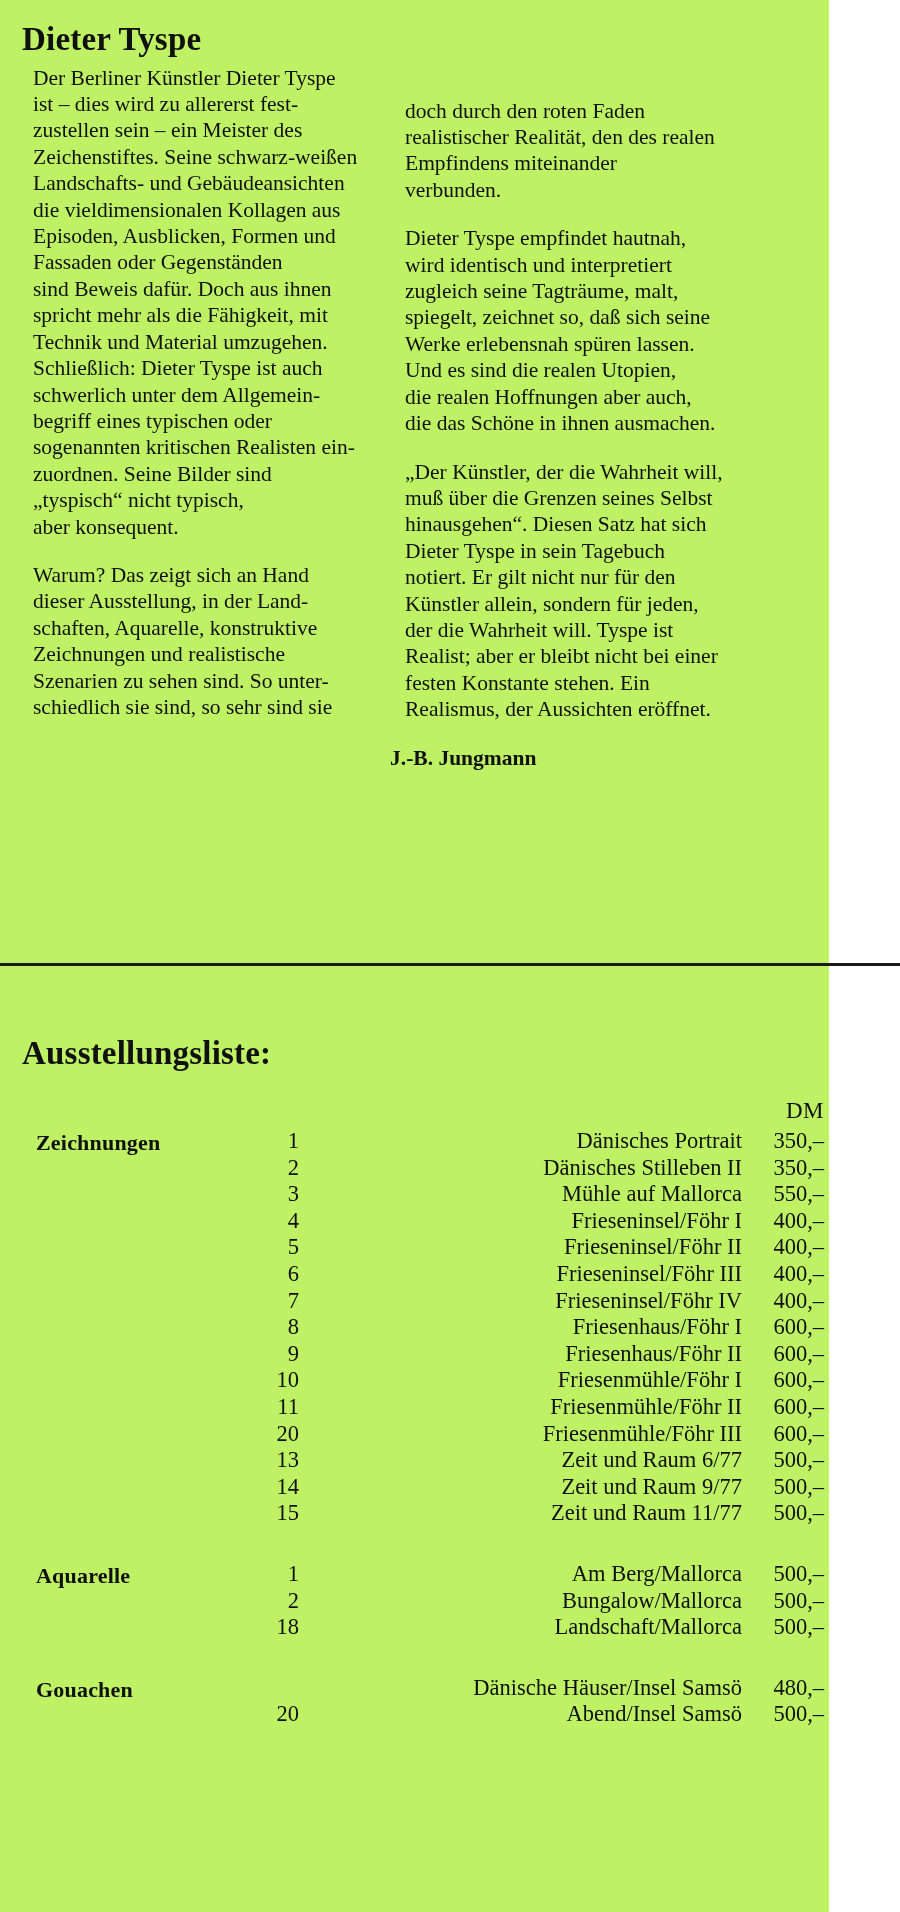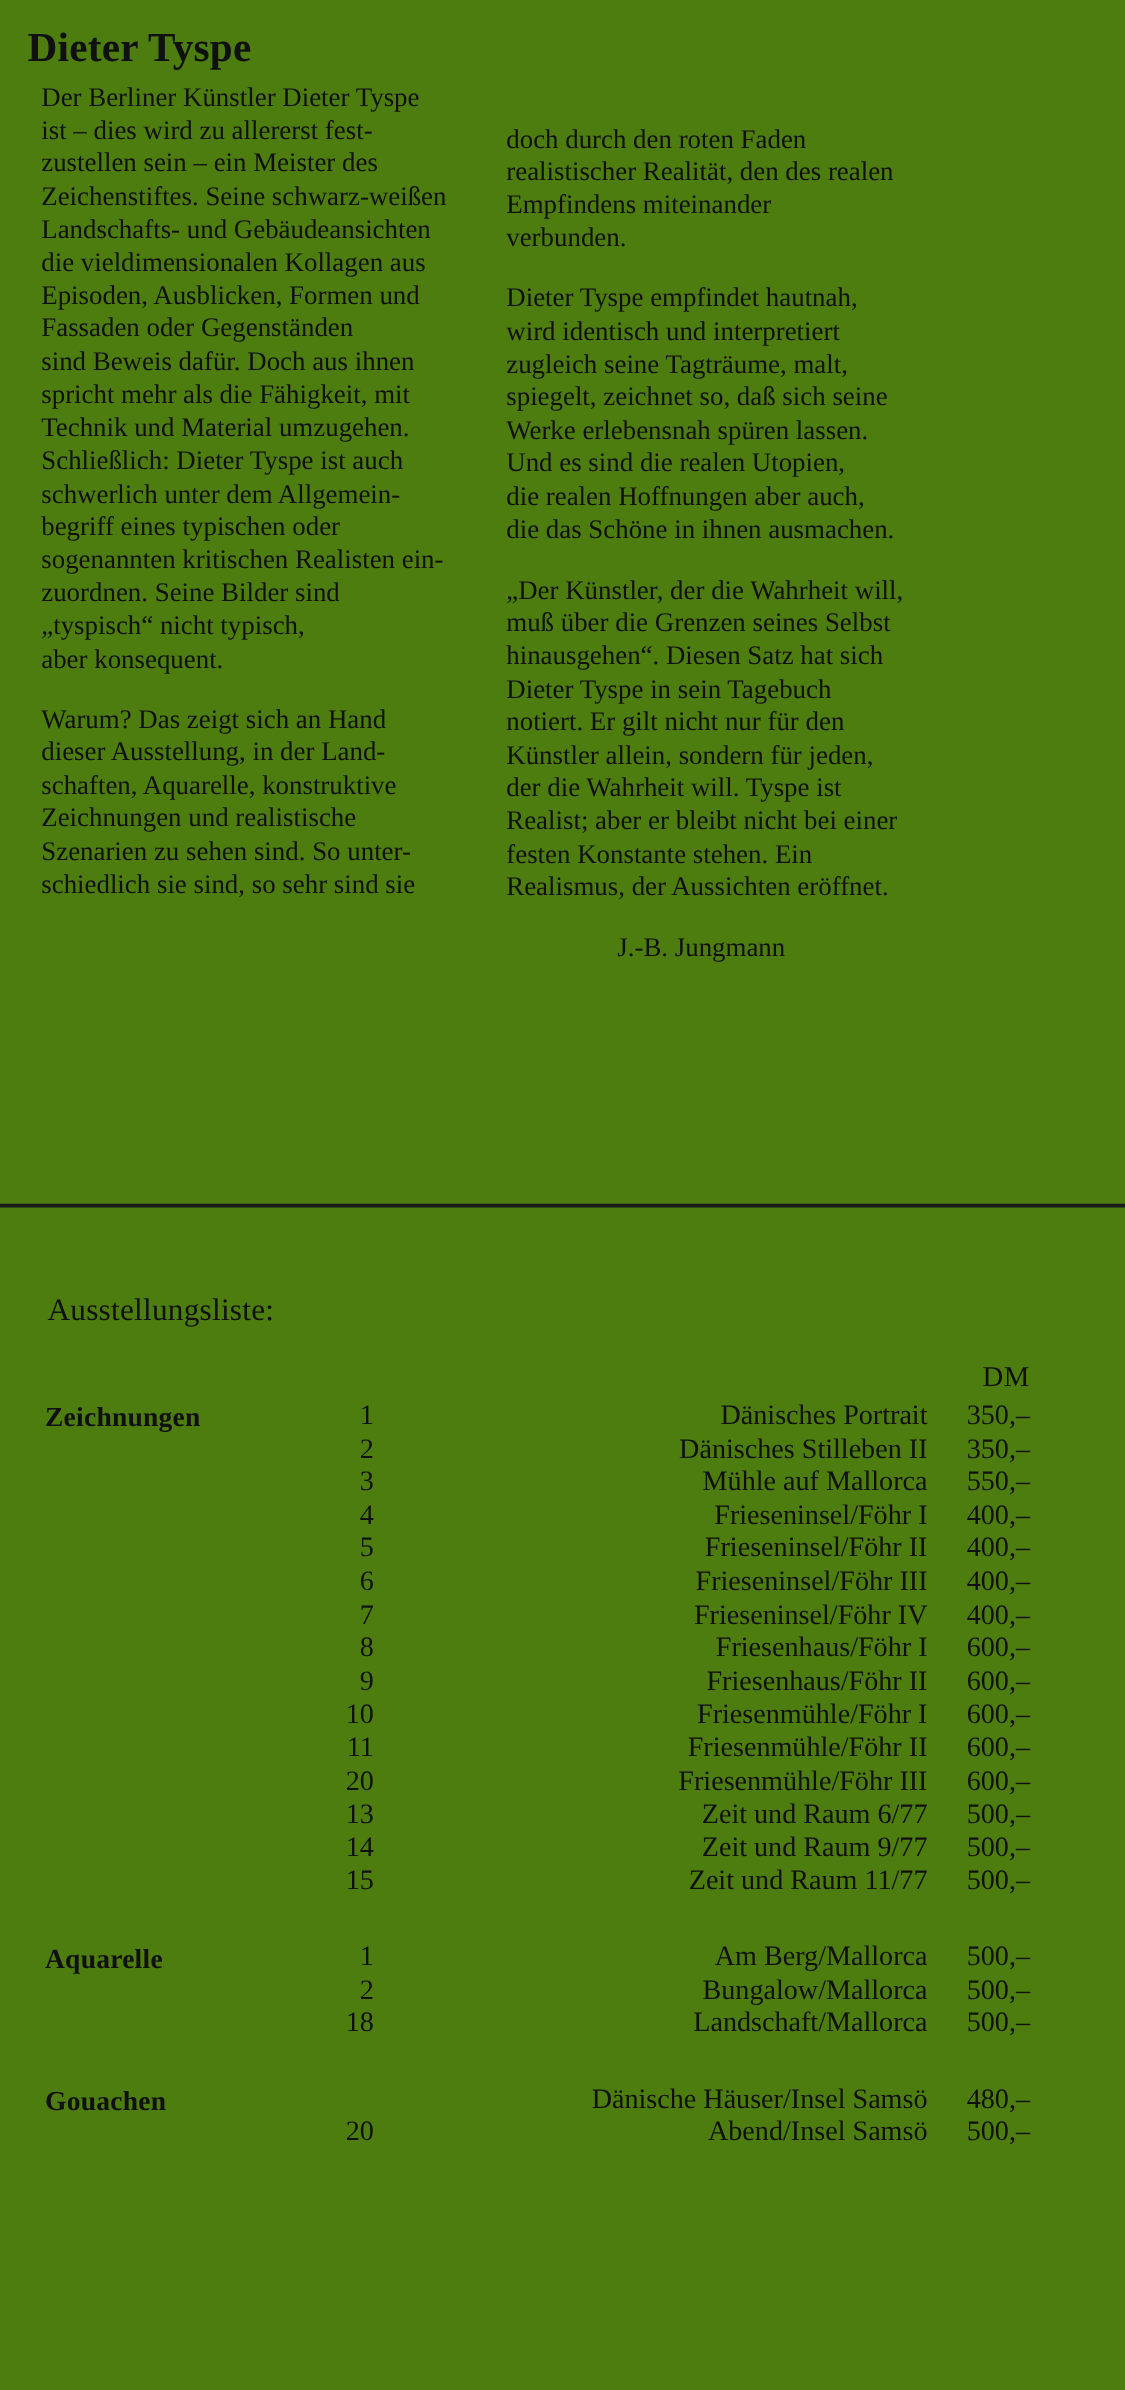--- a/index.html
+++ b/index.html
@@ -11,23 +11,23 @@
     width: 900px;
     height: 1912px;
     font-family: "Liberation Serif", "DejaVu Serif", serif;
     color: #101010;
     position: relative;
     overflow: hidden;
   }
 
   .page {
     position: relative;
-    width: 900px;
+    width: 829px;
     height: 1912px;
-    background: #4d7c0f;
+    background: #bef264;
   }
 
   
   .article {
     position: absolute;
     left: 0;
     top: 0;
     width: 900px;
     padding: 22px 18px 0 18px;
     box-sizing: border-box;
@@ -59,22 +59,22 @@
     line-height: 26.4px;
     margin: 0 0 22px 15px;
     text-align: left;
     white-space: pre-line;
   }
   .para:last-child { margin-bottom: 0; }
 
   .signature {
     font-size: 21.5px;
     line-height: 26.4px;
-    font-weight: normal;
-    text-align: center;
+    font-weight: bold;
+    text-align: left;
     margin-top: 6px;
     padding-right: 6px;
   }
 
   
   .divider {
     position: absolute;
     left: 0;
     top: 963px;
     width: 900px;
@@ -86,23 +86,23 @@
   .listblock {
     position: absolute;
     left: 0;
     top: 1035px;
     width: 900px;
     padding: 0 18px;
     box-sizing: border-box;
   }
 
   .list-title {
-    font-size: 25px;
-    font-weight: normal;
-    margin: 0 0 26px 20px;
+    font-size: 33px;
+    font-weight: bold;
+    margin: 0 0 26px 4px;
     letter-spacing: 0.2px;
   }
 
   .currency-row {
     position: relative;
     height: 30px;
   }
   .currency-label {
     position: absolute;
     right: 58px;

